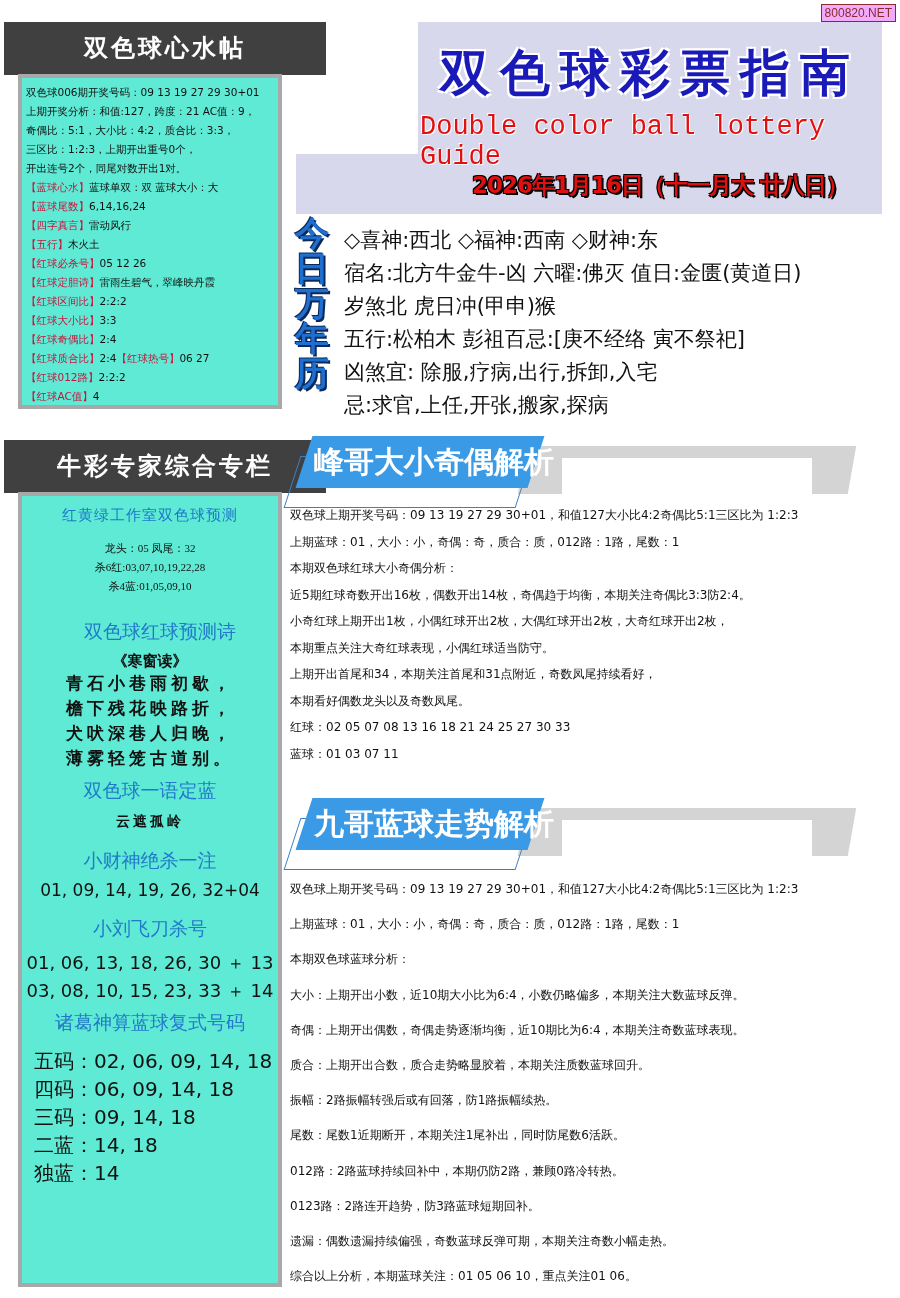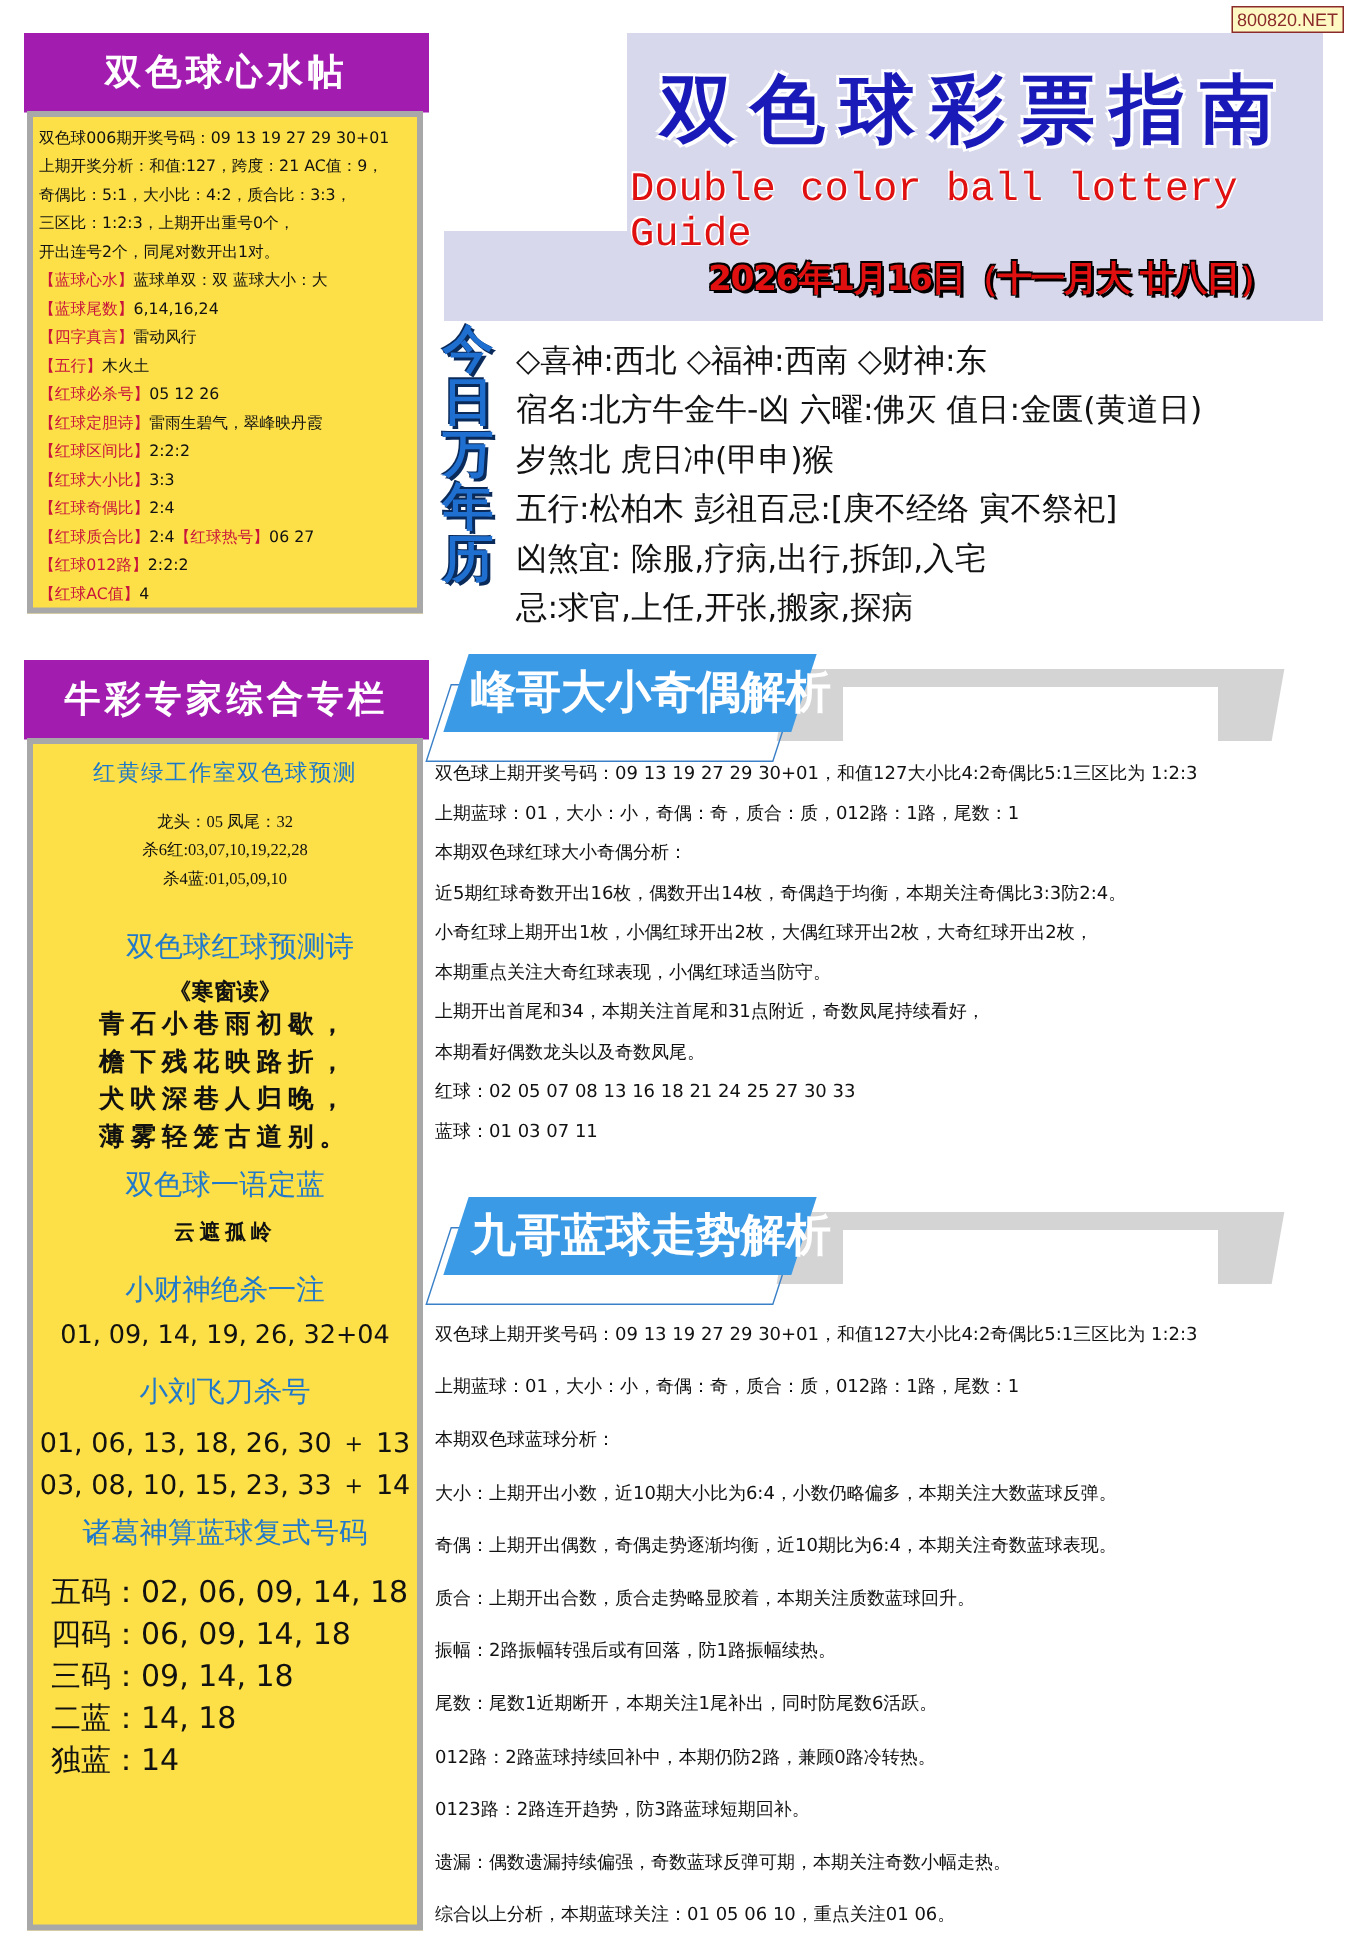--- a/index.html
+++ b/index.html
@@ -1,23 +1,23 @@
 <!DOCTYPE html>
 <html><head>
   <meta charset="utf-8">
   <style>
     * { box-sizing: border-box; margin: 0; padding: 0; }
     html, body { width: 900px; height: 1298px; background: #fff; overflow: hidden; }
     body { position: relative; font-family: "DejaVu Sans", "Liberation Sans", sans-serif; color: #111; }
 
-    .watermark { position: absolute; top: 4px; right: 4px; border: 1px solid #8b2a2a; color: #8b2a2a; font-family: "Liberation Sans", sans-serif; font-size: 12px; padding: 1px 3px; background: #fef9c3; }
+    .watermark { position: absolute; top: 4px; right: 4px; border: 1px solid #8b2a2a; color: #8b2a2a; font-family: "Liberation Sans", sans-serif; font-size: 12px; padding: 1px 3px; background: #f0abfc; }
 
     
-    .lbox-title { position: absolute; left: 16px; width: 270px; height: 53px; background: #a21caf; color: #fff; font-size: 24px; font-weight: bold; text-align: center; line-height: 53px; letter-spacing: 3px; }
-    .lbox { position: absolute; left: 18px; width: 264px; border: 4px solid #a8a8a8; background: #fde047; }
+    .lbox-title { position: absolute; left: 4px; width: 322px; height: 53px; background: #404040; color: #fff; font-size: 24px; font-weight: bold; text-align: center; line-height: 53px; letter-spacing: 3px; }
+    .lbox { position: absolute; left: 18px; width: 264px; border: 4px solid #a8a8a8; background: #5eead4; }
 
     #box1 { top: 74px; height: 335px; padding: 5px 4px; font-size: 10.5px; line-height: 19px; }
     #box1 .k { color: #c8143c; }
 
     #box2-title { top: 440px; }
     #box2 { top: 492px; height: 795px; text-align: center; }
     .studio { color: #1e78c8; font-size: 15px; font-weight: normal; margin-top: 10px; letter-spacing: 1px; }
     .dragon { font-family: "Liberation Serif", "DejaVu Serif", serif; font-size: 11px; line-height: 19px; margin-top: 14px; }
     .sec-h { color: #2279c9; font-size: 19px; margin-top: 14px; line-height: 26px; }
     .poem-title { font-family: "DejaVu Serif", serif; font-size: 15px; margin-top: 8px; font-weight: bold; }

